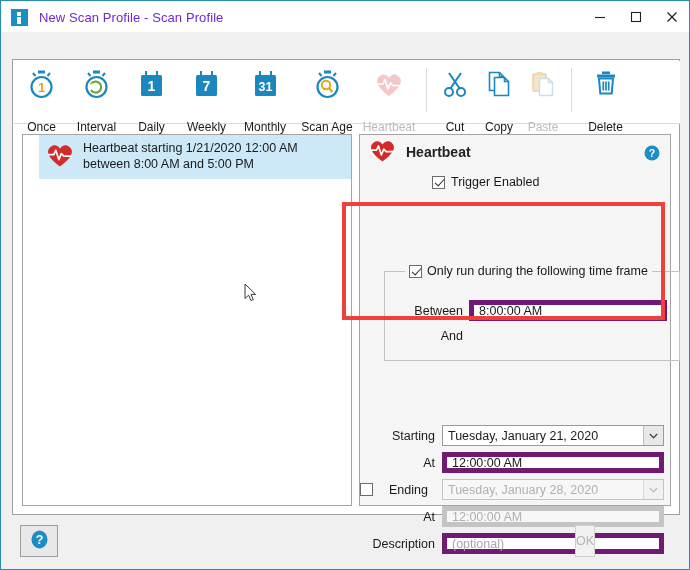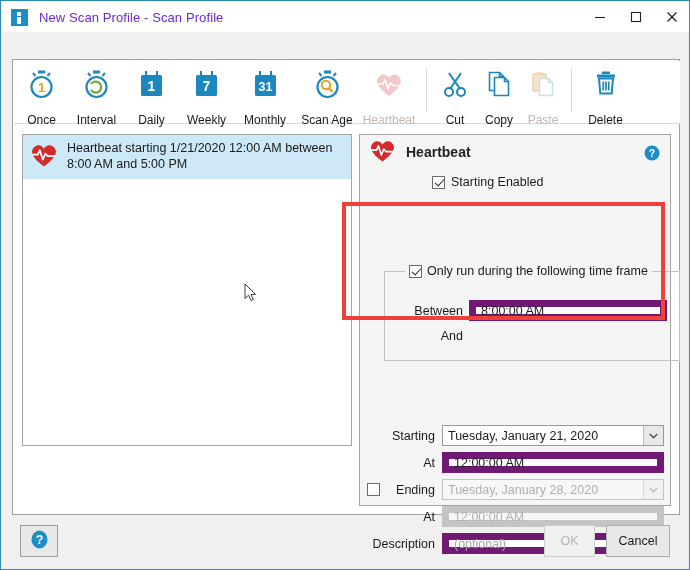--- a/index.html
+++ b/index.html
@@ -134,43 +134,44 @@
   }
   .tool-item.narrow { width: 44px; }
   .tool-item.wide { width: 62px; }
   .tool-icon {
     height: 30px;
     display: flex;
     align-items: center;
     justify-content: center;
   }
   .tool-label {
-    margin-top: 14px;
+    margin-top: 21px;
     font-size: 12px;
     color: #1a1a1a;
     white-space: nowrap;
   }
   .tool-item.disabled .tool-label { color: #c0b8b2; }
   .tool-sep {
     width: 1px;
     height: 44px;
     background: #dcdcdc;
     margin: 2px 6px 0 6px;
     align-self: flex-start;
   }
 
   
   .listpanel {
     position: absolute;
     left: 9px; top: 74px;
-    width: 330px; height: 312px;
+    width: 330px; height: 372px;
     background: #ffffff;
     border: 1px solid #a4a4a4;
     box-sizing: border-box;
     overflow: hidden;
+    padding-left: 16px;
   }
   .list-item {
     display: flex;
     align-items: flex-start;
     background: #cde8f7;
     padding: 5px 6px 7px 6px;
     box-sizing: border-box;
   }
   .list-item .heart { flex: 0 0 auto; margin-top: 2px; }
   .list-item-text {
@@ -270,21 +271,21 @@
     margin-top: 6px;
   }
   .field-label {
     font-size: 12.5px;
     color: #1a1a1a;
     text-align: right;
     flex: 0 0 auto;
   }
   .txtbox {
     height: 21px;
-    border: 7px solid #701a75;
+    border: 5px solid #701a75;
     background: #ffffff;
     box-sizing: border-box;
     display: flex;
     align-items: center;
     padding-left: 5px;
     font-size: 12.5px;
     color: #1a1a1a;
   }
   .txtbox.disabled {
     background: #f7f7f7;
@@ -338,21 +339,21 @@
     text-align: right;
     padding-right: 7px;
     font-size: 12.5px;
     color: #1a1a1a;
     box-sizing: border-box;
     flex: 0 0 auto;
   }
   .bf-label.with-cb {
     display: flex;
     align-items: center;
-    justify-content: flex-end;
+    justify-content: flex-start;
     gap: 16px;
   }
   .bf-ctl { width: 222px; flex: 0 0 auto; }
 
   
   .footer-help {
     position: absolute;
     left: 19px; top: 524px;
     width: 38px; height: 32px;
     background: #e8e8e8;
@@ -368,21 +369,21 @@
     height: 32px;
     background: #e8e8e8;
     border: 1px solid #adadad;
     box-sizing: border-box;
     display: flex;
     align-items: center;
     justify-content: center;
     font-size: 12.5px;
     color: #1a1a1a;
   }
-  .btn.ok { right: 94px; width: 51px; color: #b4b4b4; border-color:#cfcfcf; background:#f1f1f1;}
+  .btn.ok { right: 94px; width: 20px; color: #b4b4b4; border-color:#cfcfcf; background:#f1f1f1;}
   .btn.cancel { right: 19px; width: 64px; }
 
   
   .cursor {
     position: absolute;
     left: 243px; top: 282px;
     z-index: 20;
   }
 </style>
 </head>
@@ -585,21 +586,21 @@
         <span class="help-dot">
           <svg width="16" height="16" viewBox="0 0 16 16">
             <circle cx="8" cy="8" r="7.5" fill="#1c8dc6"></circle>
             <text x="8" y="12" font-family="Liberation Sans, sans-serif" font-size="10.5" font-weight="bold" fill="#ffffff" text-anchor="middle">?</text>
           </svg>
         </span>
       </div>
 
       <div class="row-check">
         <span class="cb checked"></span>
-        <span class="cb-label">Starting Enabled</span>
+        <span class="cb-label">Trigger Enabled</span>
       </div>
 
       <div class="groupbox">
         <div class="groupbox-title">
           <span class="cb checked"></span>
           <span class="cb-label">Only run during the following time frame</span>
         </div>
 
         <div class="field-row" style="margin-top:28px;">
           <div class="field-label" style="width:78px;padding-right:6px;">Between</div>
@@ -662,21 +663,20 @@
 
   <div class="footer-help">
     <span>
       <svg width="19" height="19" viewBox="0 0 19 19">
         <ellipse cx="9.5" cy="9.5" rx="8" ry="9" fill="#1c8dc6"></ellipse>
         <text x="9.5" y="14" font-family="Liberation Sans, sans-serif" font-size="12.5" font-weight="bold" fill="#ffffff" text-anchor="middle">?</text>
       </svg>
     </span>
   </div>
   <div class="btn ok">OK</div>
-  <div class="btn cancel">Cancel</div>
 
   <div class="cursor">
     <svg width="13" height="19" viewBox="0 0 13 19">
       <path d="M1,1 L1,15.5 L4.6,12.2 L7,17.6 L9.3,16.6 L7,11.4 L11.6,11.4 Z" fill="#ffffff" stroke="#3a3a3a" stroke-width="1"></path>
     </svg>
   </div>
 
 </div>
 
 </body></html>

